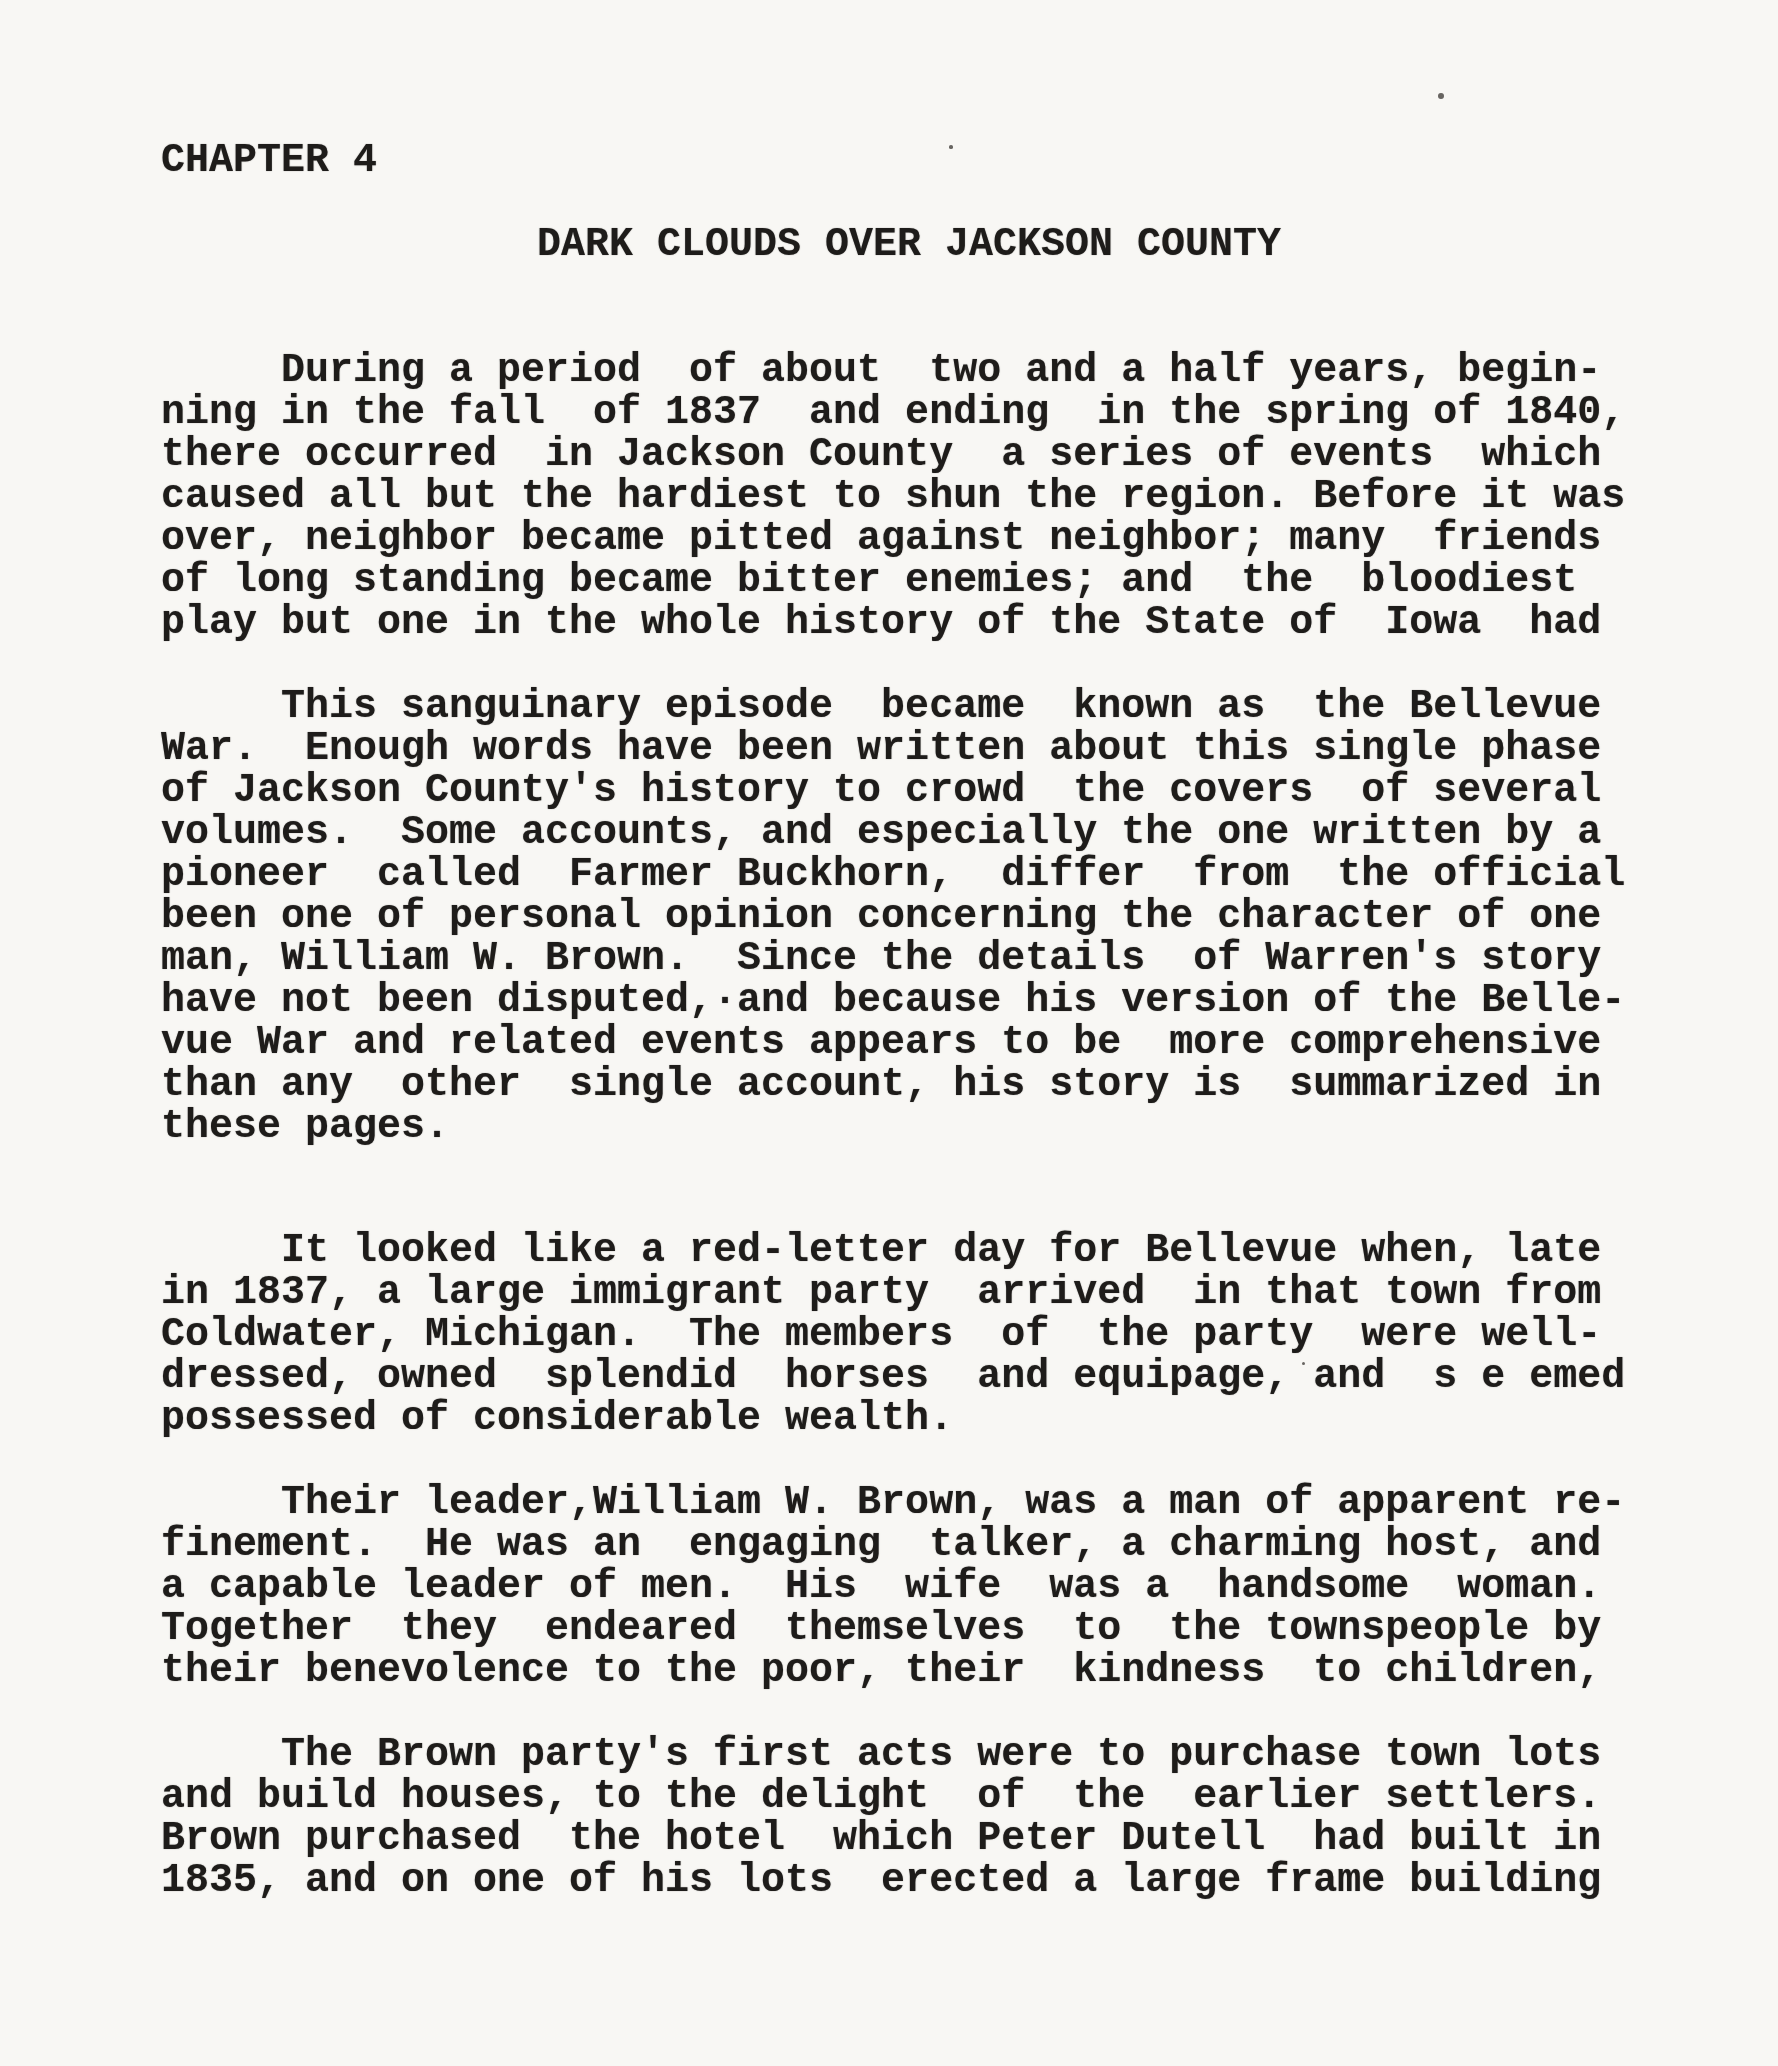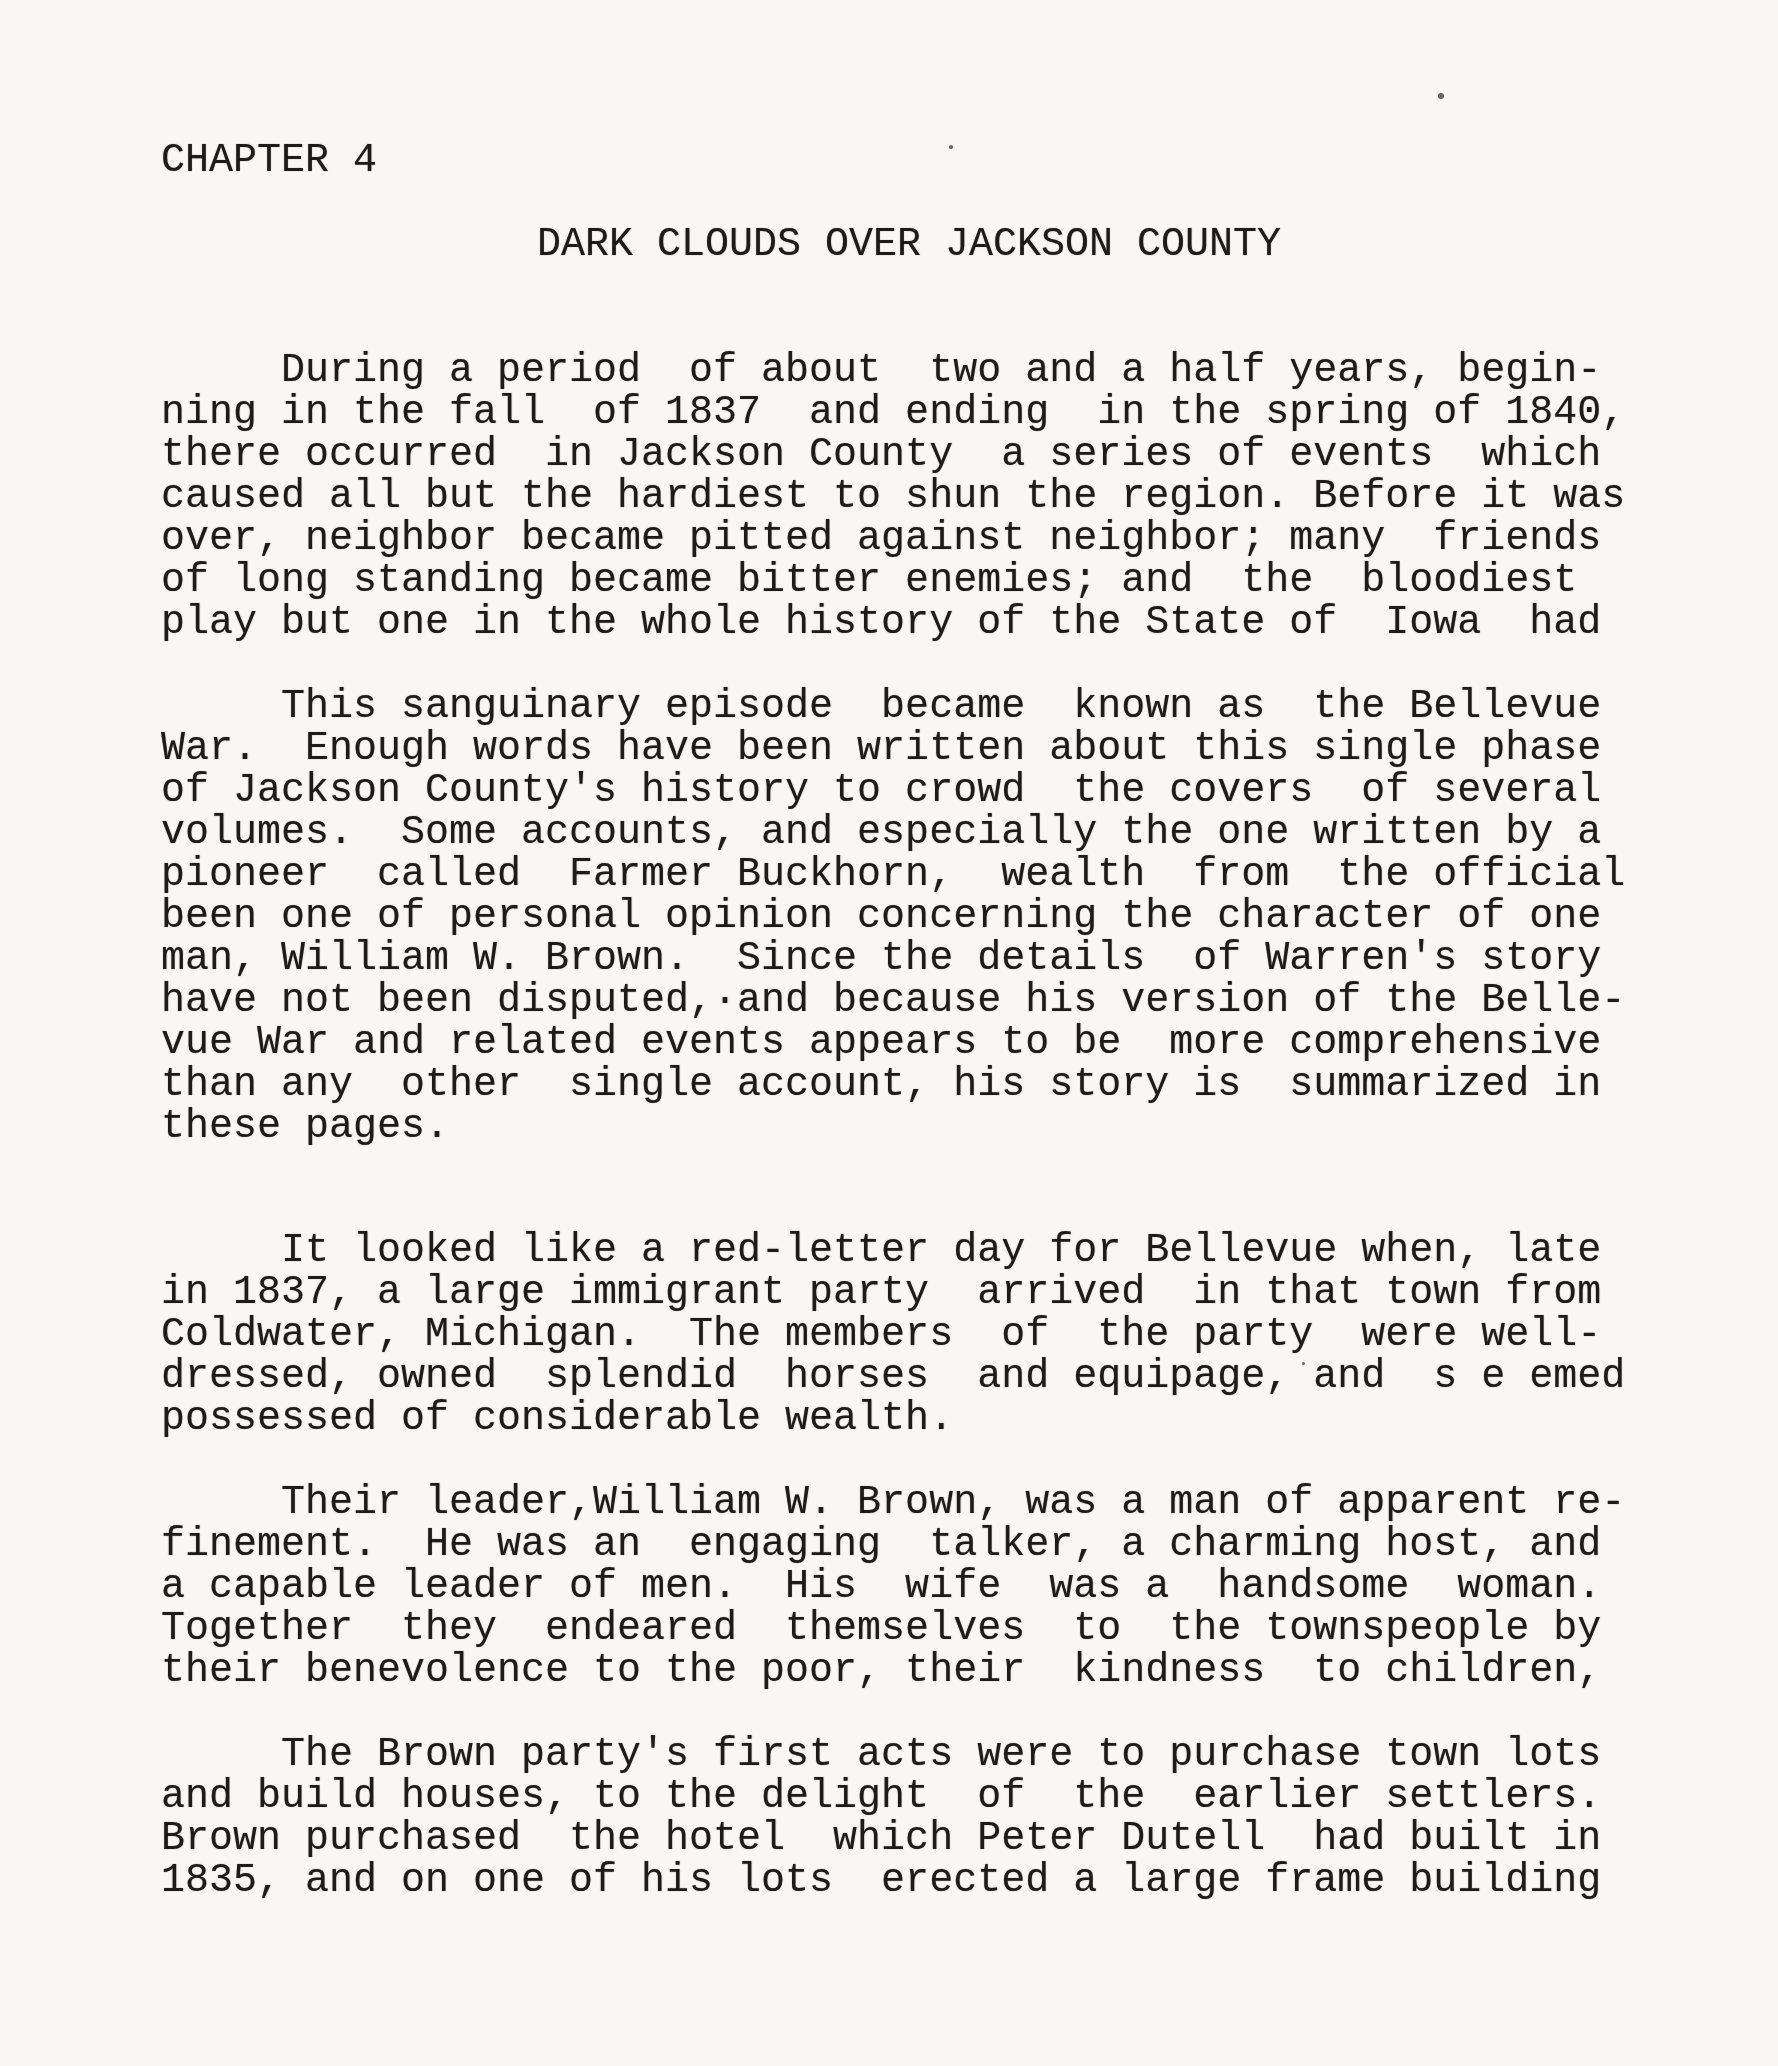--- a/index.html
+++ b/index.html
@@ -28,21 +28,21 @@
   }
   .content {
     position: absolute;
     left: 161px;
     top: 140px;
     width: 1496px;
   }
   .heading, .line, .page-number {
     font-size: 40px;
     line-height: 42px;
-    font-weight: normal;
+    font-weight: bold;
     text-shadow: 0 0 1.2px rgba(30,28,26,0.45);
   }
   .heading {
     margin: 0;
     white-space: pre;
   }
   .h-chapter { margin-bottom: 42px; }
   .h-title   { margin-bottom: 84px; text-align: center; }
   .line { white-space: pre; }
   .para + .para { margin-top: 42px; }
@@ -77,21 +77,21 @@
           <div class="line"><span class="">caused all but the hardiest to shun the region. Before it was</span></div>
           <div class="line"><span class="">over, neighbor became pitted against neighbor; many  friends</span></div>
           <div class="line"><span class="">of long standing became bitter enemies; and  the  bloodiest</span></div>
           <div class="line"><span class="">play but one in the whole history of the State of  Iowa  had</span></div>
         </div>
         <div class="para">
           <div class="line"><span class="">     This sanguinary episode  became  known as  the Bellevue</span></div>
           <div class="line"><span class="">War.  Enough words have been written about this single phase</span></div>
           <div class="line"><span class="">of Jackson County's history to crowd  the covers  of several</span></div>
           <div class="line"><span class="">volumes.  Some accounts, and especially the one written by a</span></div>
-          <div class="line"><span class="">pioneer  called  Farmer Buckhorn,  wealth  from  the official</span></div>
+          <div class="line"><span class="">pioneer  called  Farmer Buckhorn,  differ  from  the official</span></div>
           <div class="line"><span class="">been one of personal opinion concerning the character of one</span></div>
           <div class="line"><span class="">man, William W. Brown.  Since the details  of Warren's story</span></div>
           <div class="line"><span class="">have not been disputed,·and because his version of the Belle-</span></div>
           <div class="line"><span class="">vue War and related events appears to be  more comprehensive</span></div>
           <div class="line"><span class="">than any  other  single account, his story is  summarized in</span></div>
           <div class="line"><span class="">these pages.</span></div>
         </div>
         <div class="para extra-gap">
           <div class="line"><span class="">     It looked like a red-letter day for Bellevue when, late</span></div>
           <div class="line"><span class="">in 1837, a large immigrant party  arrived  in that town from</span></div>

